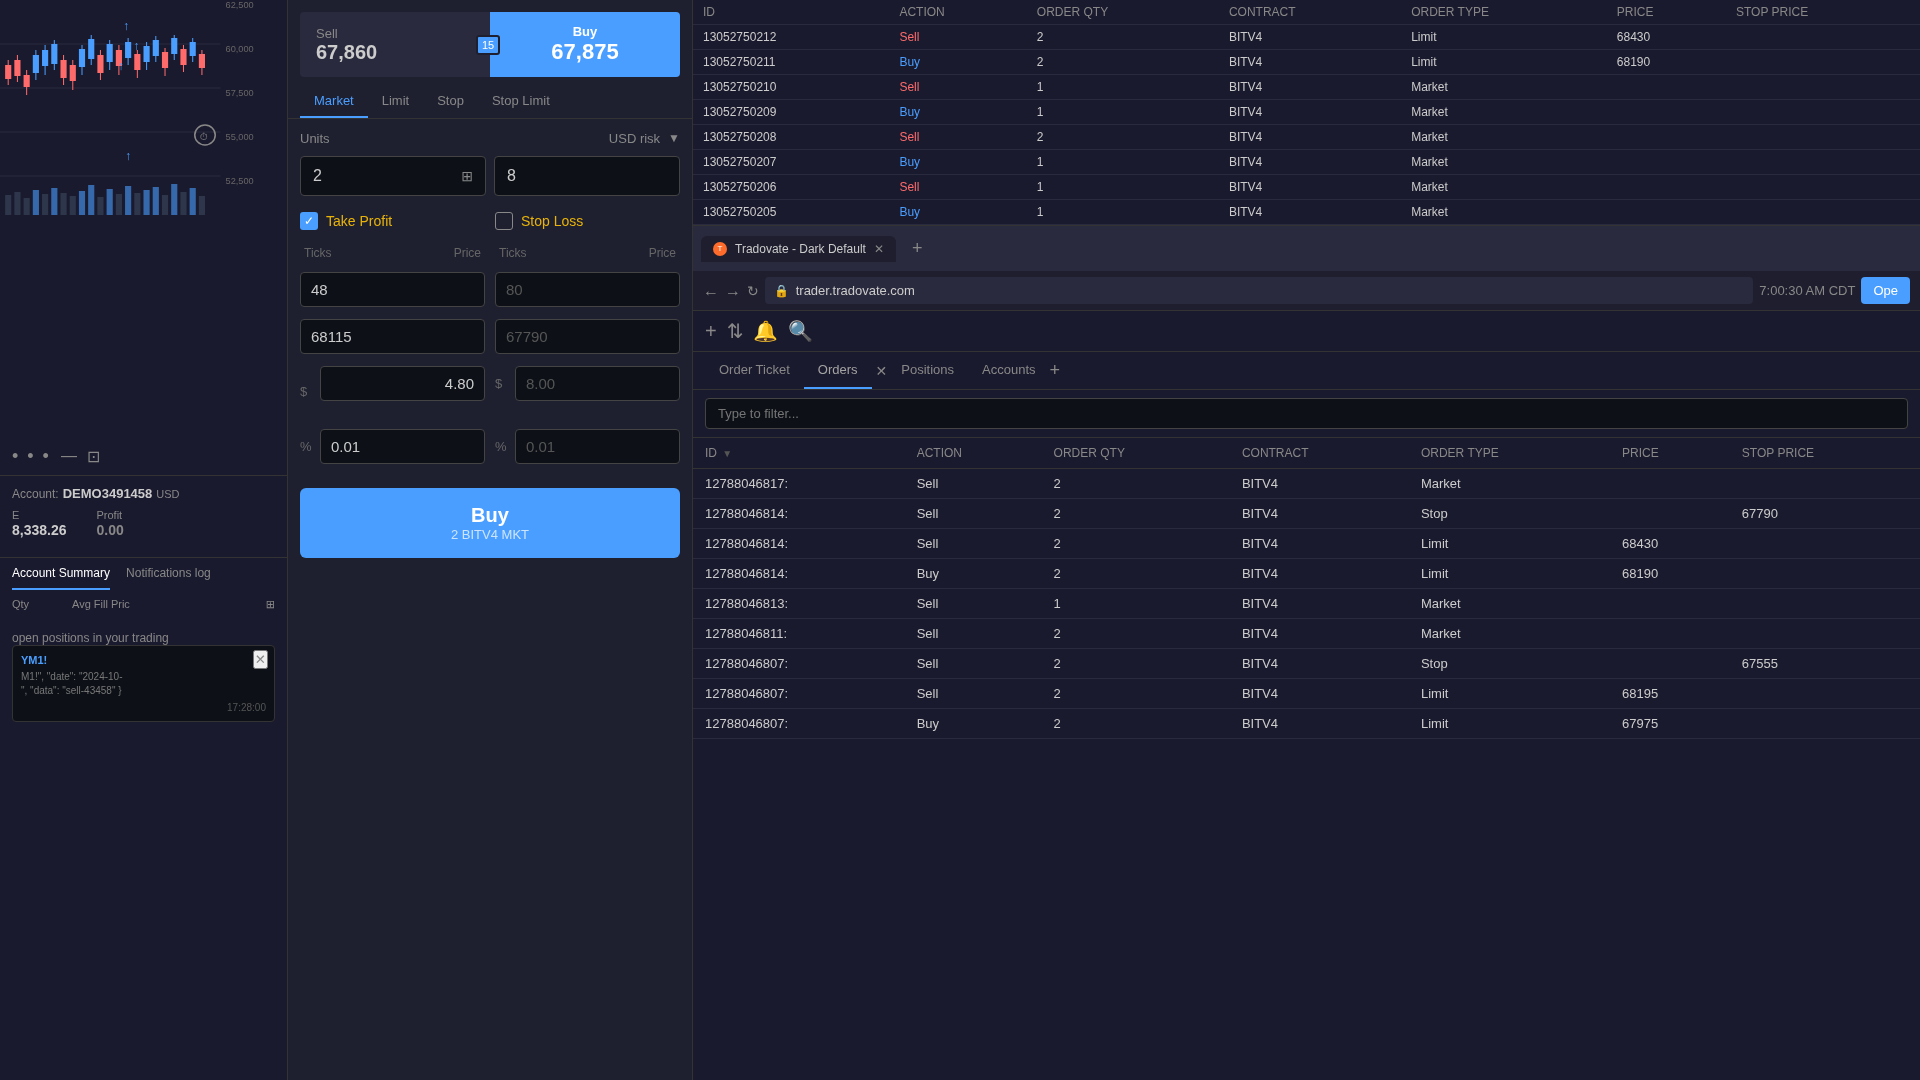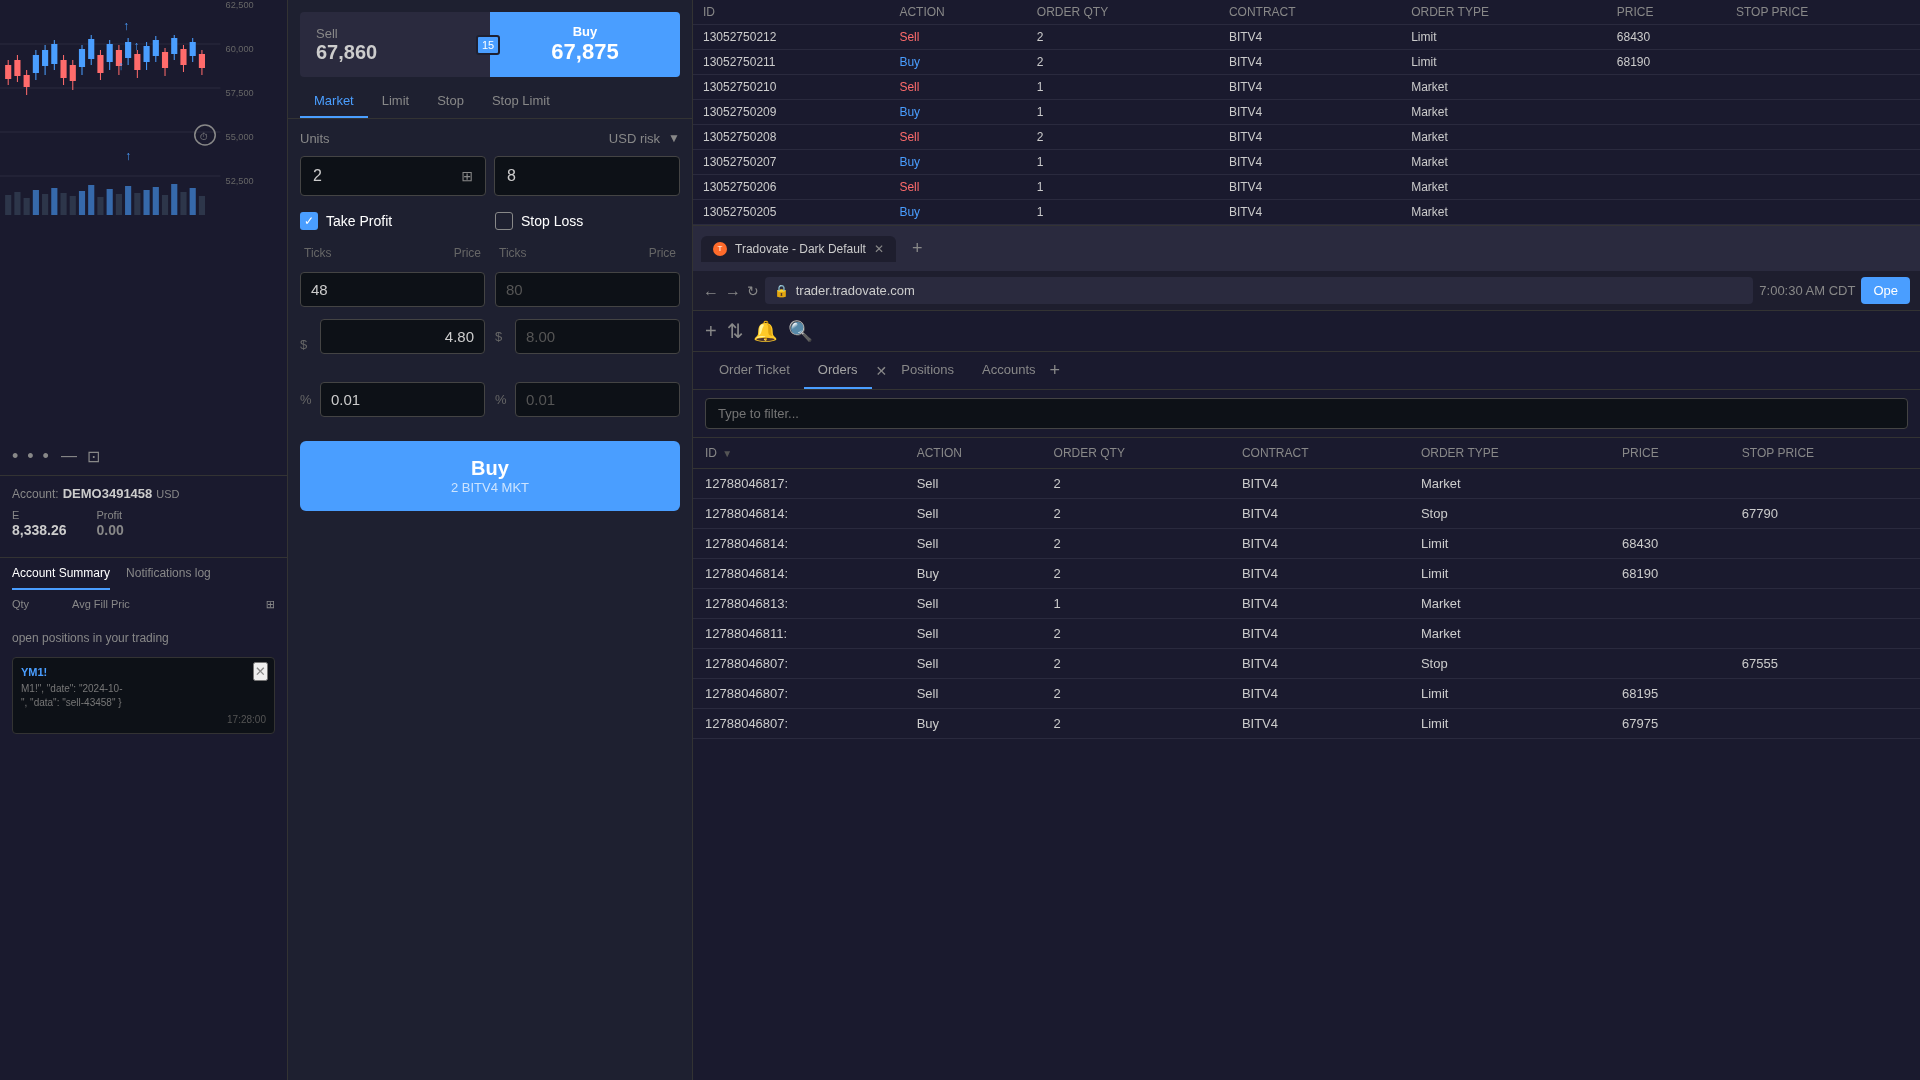--- a/index.html
+++ b/index.html
@@ -344,21 +344,21 @@
       flex-shrink: 0;
     }
 
     .checkbox.unchecked {
       background: none;
       border: 1.5px solid #888;
     }
 
     .checkbox-label {
       font-size: 14px;
-      color: #ffffff;
+      color: #eab308;
     }
 
     .bracket-labels {
       display: flex;
       justify-content: space-between;
       font-size: 12px;
       color: #666;
       margin-bottom: 4px;
       padding: 0 4px;
     }
@@ -805,21 +805,21 @@
 
   <div class="positions-table">
     <div class="positions-header">
       <span>Qty</span>
       <span>Avg Fill Pric</span>
       <span style="margin-left:auto;cursor:pointer;">⊞</span>
     </div>
   </div>
 
   <div class="notification-area">
-    <div style="font-size:12px;color:#888;margin-bottom:12px;">open positions in your trading</div>
+    <div style="font-size:12px;color:#888;margin-bottom:0;">open positions in your trading</div>
     <div class="notification-item">
       <div class="notification-title">YM1!</div>
       <div class="notification-text">M1!", "date": "2024-10-</div>
       <div class="notification-text">", "data": "sell-43458" }</div>
       <button class="close-btn">✕</button>
       <div class="notification-time">17:28:00</div>
     </div>
   </div>
 </div>
 
@@ -900,20 +900,28 @@
 
     <div class="bracket-row">
       <div class="bracket-col">
         <input class="bracket-input" type="text" value="48" style="">
       </div>
       <div class="bracket-col">
         <input class="bracket-input disabled" type="text" value="80" style="color: rgb(85, 85, 85);">
       </div>
     </div>
 
+    <div class="bracket-row">
+      <div class="bracket-col">
+        <input class="bracket-input" type="text" value="68115" style="">
+      </div>
+      <div class="bracket-col">
+        <input class="bracket-input disabled" type="text" value="67790" style="color: rgb(85, 85, 85);">
+      </div>
+    </div>
 
     <div class="bracket-row">
       <div class="bracket-col">
         <div class="bracket-input-row">
           <span class="unit">$</span>
           <input class="bracket-input" type="text" value="4.80" style="margin-bottom: 16px; flex: 1 1 0%; text-align: right;">
         </div>
       </div>
       <div class="bracket-col">
         <div class="bracket-input-row">

